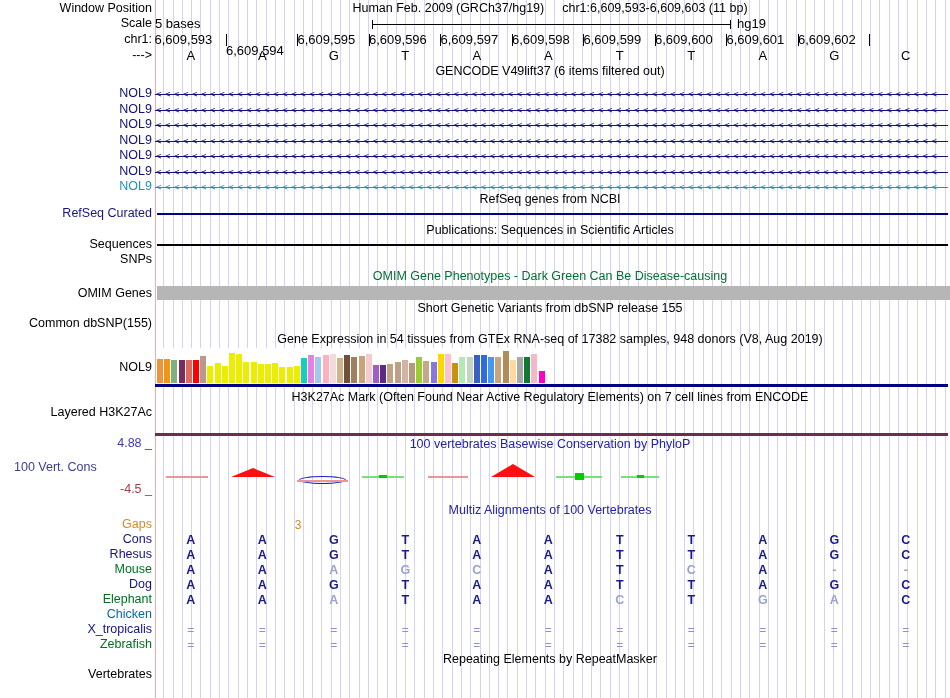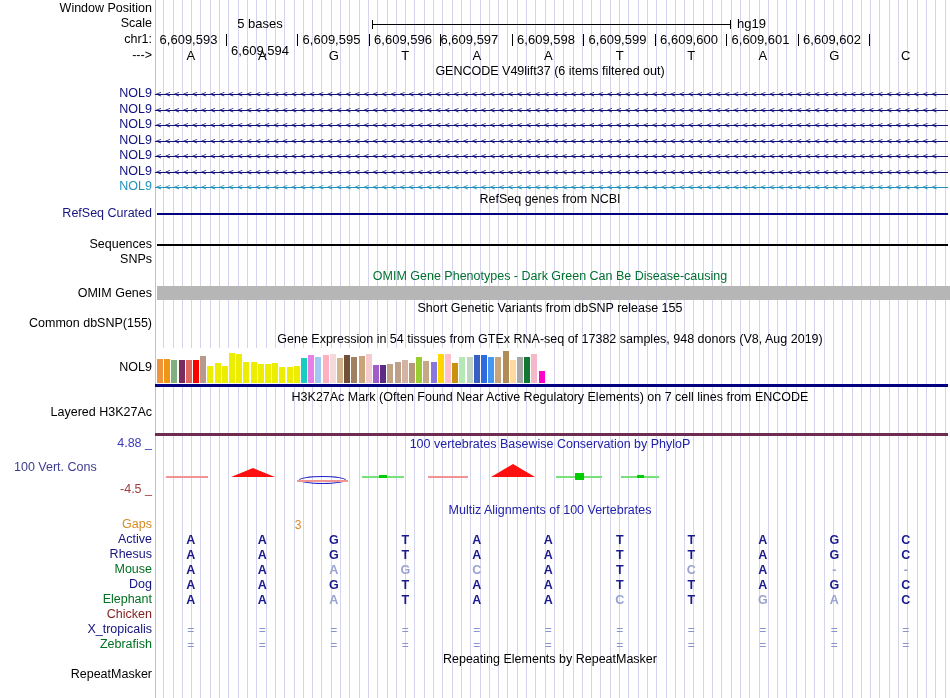--- a/index.html
+++ b/index.html
@@ -4,39 +4,42 @@
 <style>
   html,body{margin:0;padding:0;background:#fff;}
   #page{position:relative;width:950px;height:698px;background:#fff;overflow:hidden;
         font-family:"Liberation Sans",sans-serif;color:#000;}
   .lbl{position:absolute;left:0;width:152px;text-align:right;font-size:12.5px;
        line-height:13px;white-space:nowrap;}
   .ttl{position:absolute;left:155px;width:790px;text-align:center;font-size:12.5px;
        line-height:13px;white-space:nowrap;}
   .hline{position:absolute;}
   .cell{position:absolute;width:24px;text-align:center;font-size:12.5px;font-weight:bold;line-height:14px;}
-  .coord{position:absolute;text-align:center;font-size:13px;line-height:13px;}
+  .coord{position:absolute;text-align:left;font-size:13px;line-height:13px;}
   .seqb{position:absolute;width:24px;text-align:center;font-size:13px;line-height:13px;}
   .generow{position:absolute;left:155px;width:793px;height:12px;overflow:hidden;}
   .generow .gl{position:absolute;left:0;top:5.5px;width:100%;height:1.2px;}
   .generow .ga{position:absolute;left:1px;top:0;font-family:"DejaVu Sans Mono",monospace;
                font-size:9px;line-height:12px;letter-spacing:3.6px;white-space:nowrap;}
   .bar{position:absolute;width:6px;}
   .grid{position:absolute;left:155px;top:0;width:795px;height:698px;
         background:repeating-linear-gradient(to right,transparent 0,transparent 8.3px,#D4D4EF 8.3px,#D4D4EF 9.3px);}
   .pinkline{position:absolute;left:155px;top:0;width:1px;height:698px;background:#FFA8A8;}
 </style>
 </head>
 <body>
 
 <div id="page">
   <div class="grid"></div>
   <div class="pinkline"></div>
 
   <div class="lbl" style="top:2px">Window Position</div>
+  <div class="ttl" style="top:2px">
+    <span>Human Feb. 2009 (GRCh37/hg19)</span><span style="display:inline-block;width:18px"></span><span>chr1:6,609,593-6,609,603 (11 bp)</span>
+  </div>
 
   <div class="lbl" style="top:17px">Scale</div>
   <div class="coord" style="left:155px;top:17px;width:210px">5 bases</div>
   <div class="hline" style="left:372px;top:24px;width:359px;height:1px;background:#000"></div>
   <div class="hline" style="left:372px;top:20px;width:1px;height:9px;background:#000"></div>
   <div class="hline" style="left:730px;top:20px;width:1px;height:9px;background:#000"></div>
   <div class="coord" style="left:737px;top:17px;width:60px;text-align:left">hg19</div>
 
   <div class="lbl" style="top:33px">chr1:</div>
   <div id="ruler">
@@ -113,20 +116,21 @@
       <div class="generow" style="top:181px">
         <div class="gl" style="background:#2191BC"></div>
         <div class="ga" style="color:#2191BC">&lt;&lt;&lt;&lt;&lt;&lt;&lt;&lt;&lt;&lt;&lt;&lt;&lt;&lt;&lt;&lt;&lt;&lt;&lt;&lt;&lt;&lt;&lt;&lt;&lt;&lt;&lt;&lt;&lt;&lt;&lt;&lt;&lt;&lt;&lt;&lt;&lt;&lt;&lt;&lt;&lt;&lt;&lt;&lt;&lt;&lt;&lt;&lt;&lt;&lt;&lt;&lt;&lt;&lt;&lt;&lt;&lt;&lt;&lt;&lt;&lt;&lt;&lt;&lt;&lt;&lt;&lt;&lt;&lt;&lt;&lt;&lt;&lt;&lt;&lt;&lt;&lt;&lt;&lt;&lt;&lt;&lt;&lt;&lt;&lt;&lt;&lt;</div>
       </div>
     </div>
 
   <div class="ttl" style="top:193px">RefSeq genes from NCBI</div>
   <div class="lbl" style="top:207px;color:#151580">RefSeq Curated</div>
   <div class="hline" style="left:157px;top:213px;width:791px;height:2px;background:#000080"></div>
 
+  <div class="ttl" style="top:224px">Publications: Sequences in Scientific Articles</div>
   <div class="lbl" style="top:238px">Sequences</div>
   <div class="hline" style="left:157px;top:244px;width:791px;height:1.5px;background:#000"></div>
   <div class="lbl" style="top:253px">SNPs</div>
 
   <div class="ttl" style="top:270px;color:#007030">OMIM Gene Phenotypes - Dark Green Can Be Disease-causing</div>
   <div class="hline" style="left:157px;top:286px;width:793px;height:14px;background:#B6B6B6"></div>
   <div class="lbl" style="top:287px;color:#000000">OMIM Genes</div>
 
   <div class="ttl" style="top:302px">Short Genetic Variants from dbSNP release 155</div>
   <div class="lbl" style="top:317px">Common dbSNP(155)</div>
@@ -212,21 +216,21 @@
       <div style="position:absolute;left:556px;top:476px;width:46px;height:1.5px;background:#78E078"></div>
       <div style="position:absolute;left:574.5px;top:473.0px;width:9px;height:7px;background:#00CC00"></div>
       <div style="position:absolute;left:621px;top:476px;width:38px;height:1.5px;background:#78E078"></div>
       <div style="position:absolute;left:636.5px;top:475.0px;width:7px;height:3px;background:#00CC00"></div>
     </div>
 
   <div class="ttl" style="top:504px;color:#2222AA">Multiz Alignments of 100 Vertebrates</div>
   <div class="lbl" style="top:518px;color:#D78A22">Gaps</div>
   <div class="cell" style="left:286px;top:518px;font-weight:normal;font-size:12px;color:#D78A22">3</div>
   <div id="alignrows">
-      <div class="lbl" style="top:533px;color:#131380">Active</div>
+      <div class="lbl" style="top:533px;color:#131380">Cons</div>
       <div class="cell" style="left:178.8px;top:533px;color:#1A1A8E;">A</div>
       <div class="cell" style="left:250.3px;top:533px;color:#1A1A8E;">A</div>
       <div class="cell" style="left:321.8px;top:533px;color:#1A1A8E;">G</div>
       <div class="cell" style="left:393.3px;top:533px;color:#1A1A8E;">T</div>
       <div class="cell" style="left:464.8px;top:533px;color:#1A1A8E;">A</div>
       <div class="cell" style="left:536.3px;top:533px;color:#1A1A8E;">A</div>
       <div class="cell" style="left:607.8px;top:533px;color:#1A1A8E;">T</div>
       <div class="cell" style="left:679.3px;top:533px;color:#1A1A8E;">T</div>
       <div class="cell" style="left:750.8px;top:533px;color:#1A1A8E;">A</div>
       <div class="cell" style="left:822.3px;top:533px;color:#1A1A8E;">G</div>
@@ -272,21 +276,21 @@
       <div class="cell" style="left:250.3px;top:593px;color:#1A1A8E;">A</div>
       <div class="cell" style="left:321.8px;top:593px;color:#9AA2D2;">A</div>
       <div class="cell" style="left:393.3px;top:593px;color:#1A1A8E;">T</div>
       <div class="cell" style="left:464.8px;top:593px;color:#1A1A8E;">A</div>
       <div class="cell" style="left:536.3px;top:593px;color:#1A1A8E;">A</div>
       <div class="cell" style="left:607.8px;top:593px;color:#9AA2D2;">C</div>
       <div class="cell" style="left:679.3px;top:593px;color:#1A1A8E;">T</div>
       <div class="cell" style="left:750.8px;top:593px;color:#9AA2D2;">G</div>
       <div class="cell" style="left:822.3px;top:593px;color:#9AA2D2;">A</div>
       <div class="cell" style="left:893.8px;top:593px;color:#1A1A8E;">C</div>
-      <div class="lbl" style="top:608px;color:#7f1d1d">Chicken</div>
+      <div class="lbl" style="top:608px;color:#0369a1">Chicken</div>
       <div class="lbl" style="top:623px;color:#131380">X_tropicalis</div>
       <div class="cell" style="left:178.8px;top:623px;color:#8A94CC;font-weight:normal;font-size:12px;">=</div>
       <div class="cell" style="left:250.3px;top:623px;color:#8A94CC;font-weight:normal;font-size:12px;">=</div>
       <div class="cell" style="left:321.8px;top:623px;color:#8A94CC;font-weight:normal;font-size:12px;">=</div>
       <div class="cell" style="left:393.3px;top:623px;color:#8A94CC;font-weight:normal;font-size:12px;">=</div>
       <div class="cell" style="left:464.8px;top:623px;color:#8A94CC;font-weight:normal;font-size:12px;">=</div>
       <div class="cell" style="left:536.3px;top:623px;color:#8A94CC;font-weight:normal;font-size:12px;">=</div>
       <div class="cell" style="left:607.8px;top:623px;color:#8A94CC;font-weight:normal;font-size:12px;">=</div>
       <div class="cell" style="left:679.3px;top:623px;color:#8A94CC;font-weight:normal;font-size:12px;">=</div>
       <div class="cell" style="left:750.8px;top:623px;color:#8A94CC;font-weight:normal;font-size:12px;">=</div>
@@ -300,14 +304,14 @@
       <div class="cell" style="left:464.8px;top:638px;color:#8A94CC;font-weight:normal;font-size:12px;">=</div>
       <div class="cell" style="left:536.3px;top:638px;color:#8A94CC;font-weight:normal;font-size:12px;">=</div>
       <div class="cell" style="left:607.8px;top:638px;color:#8A94CC;font-weight:normal;font-size:12px;">=</div>
       <div class="cell" style="left:679.3px;top:638px;color:#8A94CC;font-weight:normal;font-size:12px;">=</div>
       <div class="cell" style="left:750.8px;top:638px;color:#8A94CC;font-weight:normal;font-size:12px;">=</div>
       <div class="cell" style="left:822.3px;top:638px;color:#8A94CC;font-weight:normal;font-size:12px;">=</div>
       <div class="cell" style="left:893.8px;top:638px;color:#8A94CC;font-weight:normal;font-size:12px;">=</div>
     </div>
 
   <div class="ttl" style="top:653px">Repeating Elements by RepeatMasker</div>
-  <div class="lbl" style="top:668px">RepeatMasker</div>
+  <div class="lbl" style="top:668px">Vertebrates</div>
 </div>
 
 </body></html>

